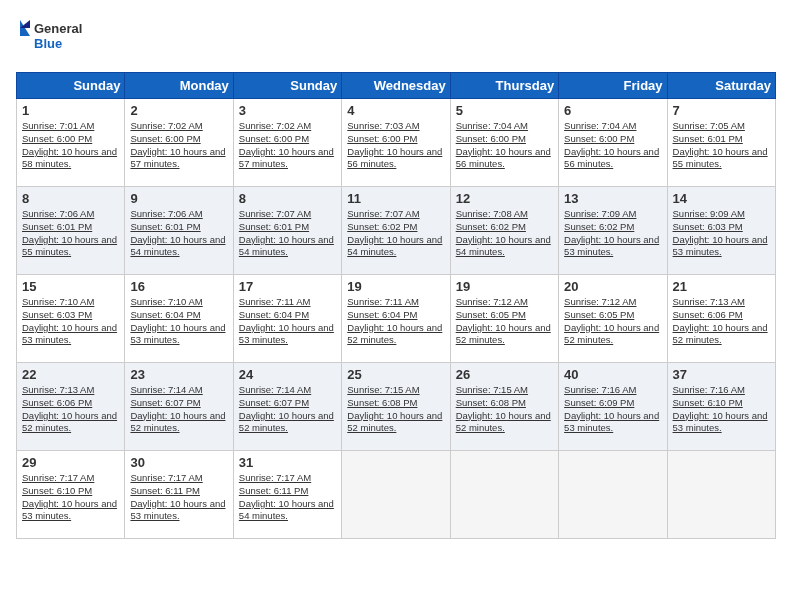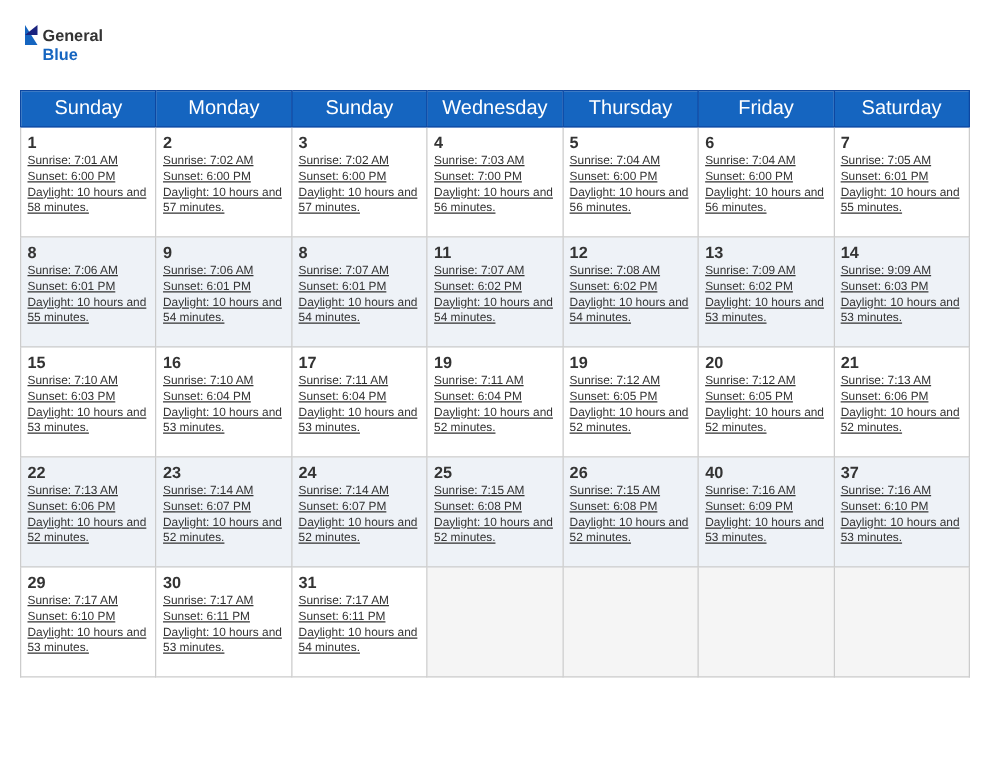--- a/index.html
+++ b/index.html
@@ -34,24 +34,24 @@
       color: #555;
     }
     table {
       width: 100%;
       border-collapse: collapse;
       margin-top: 8px;
     }
     th {
       background-color: #1565c0;
       color: #fff;
-      font-size: 16px;
+      font-size: 13px;
       padding: 5px 4px;
-      text-align: center;
-      font-weight: normal;
+      text-align: right;
+      font-weight: bold;
       border: 1px solid #0d47a1;
     }
     td {
       border: 1px solid #ccc;
       vertical-align: top;
       padding: 4px 5px;
       font-size: 10px;
       color: #333;
       width: 14.28%;
       min-height: 80px;
@@ -127,21 +127,21 @@
         <td>
           <span class="day-number">3</span>
           <div class="day-detail">Sunrise: 7:02 AM
 Sunset: 6:00 PM
 Daylight: 10 hours
 and 57 minutes.</div>
         </td>
         <td>
           <span class="day-number">4</span>
           <div class="day-detail">Sunrise: 7:03 AM
-Sunset: 7:00 PM
+Sunset: 6:00 PM
 Daylight: 10 hours
 and 56 minutes.</div>
         </td>
         <td>
           <span class="day-number">5</span>
           <div class="day-detail">Sunrise: 7:04 AM
 Sunset: 6:00 PM
 Daylight: 10 hours
 and 56 minutes.</div>
         </td>

